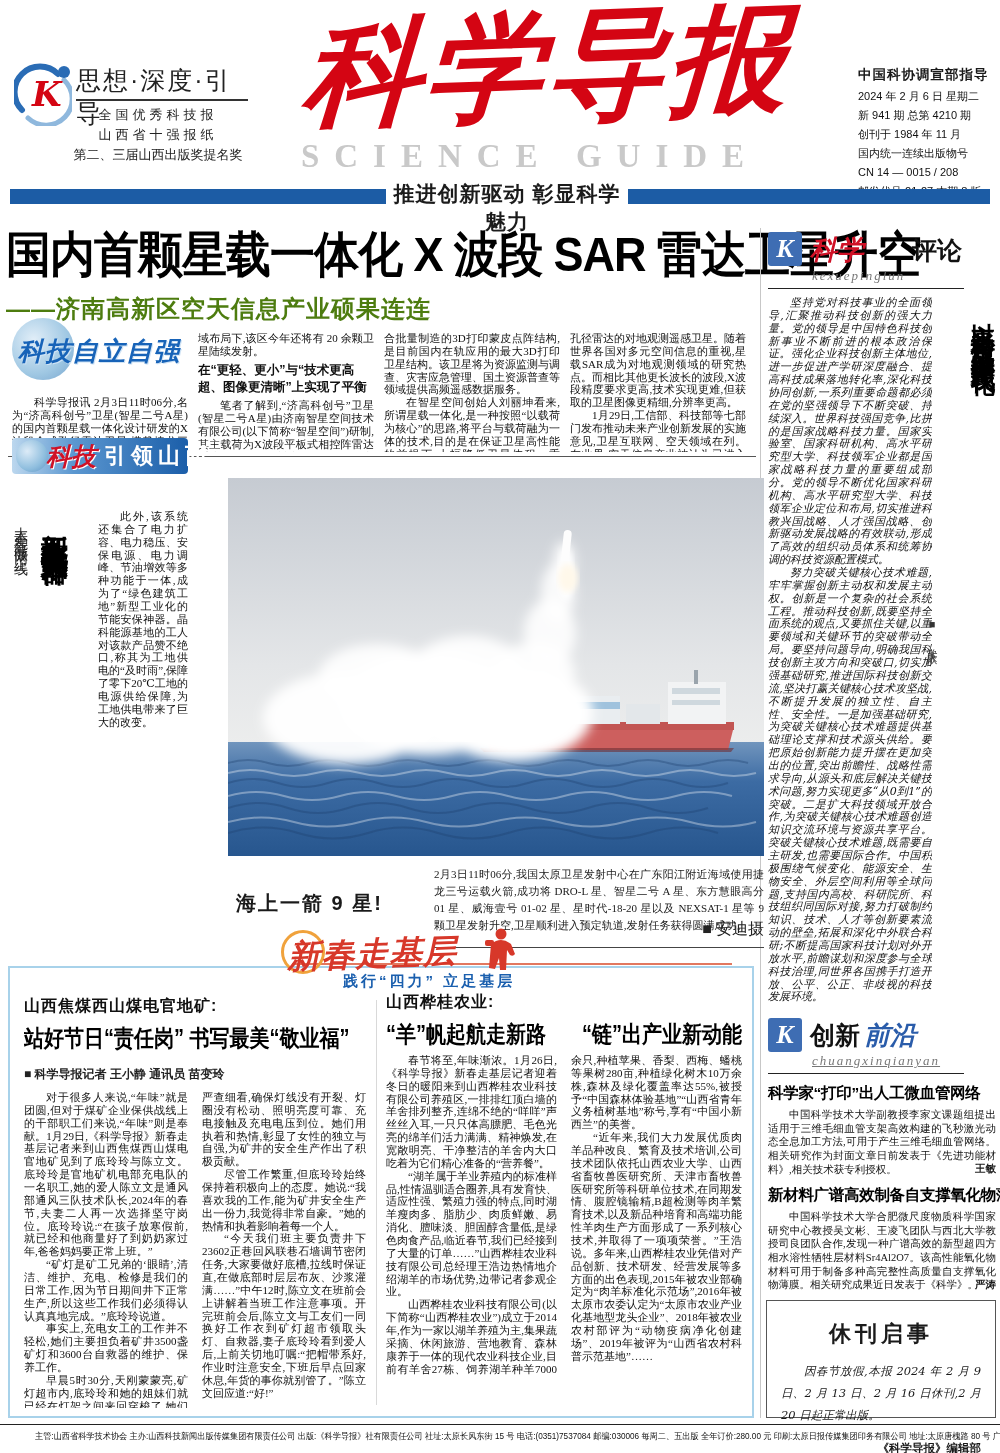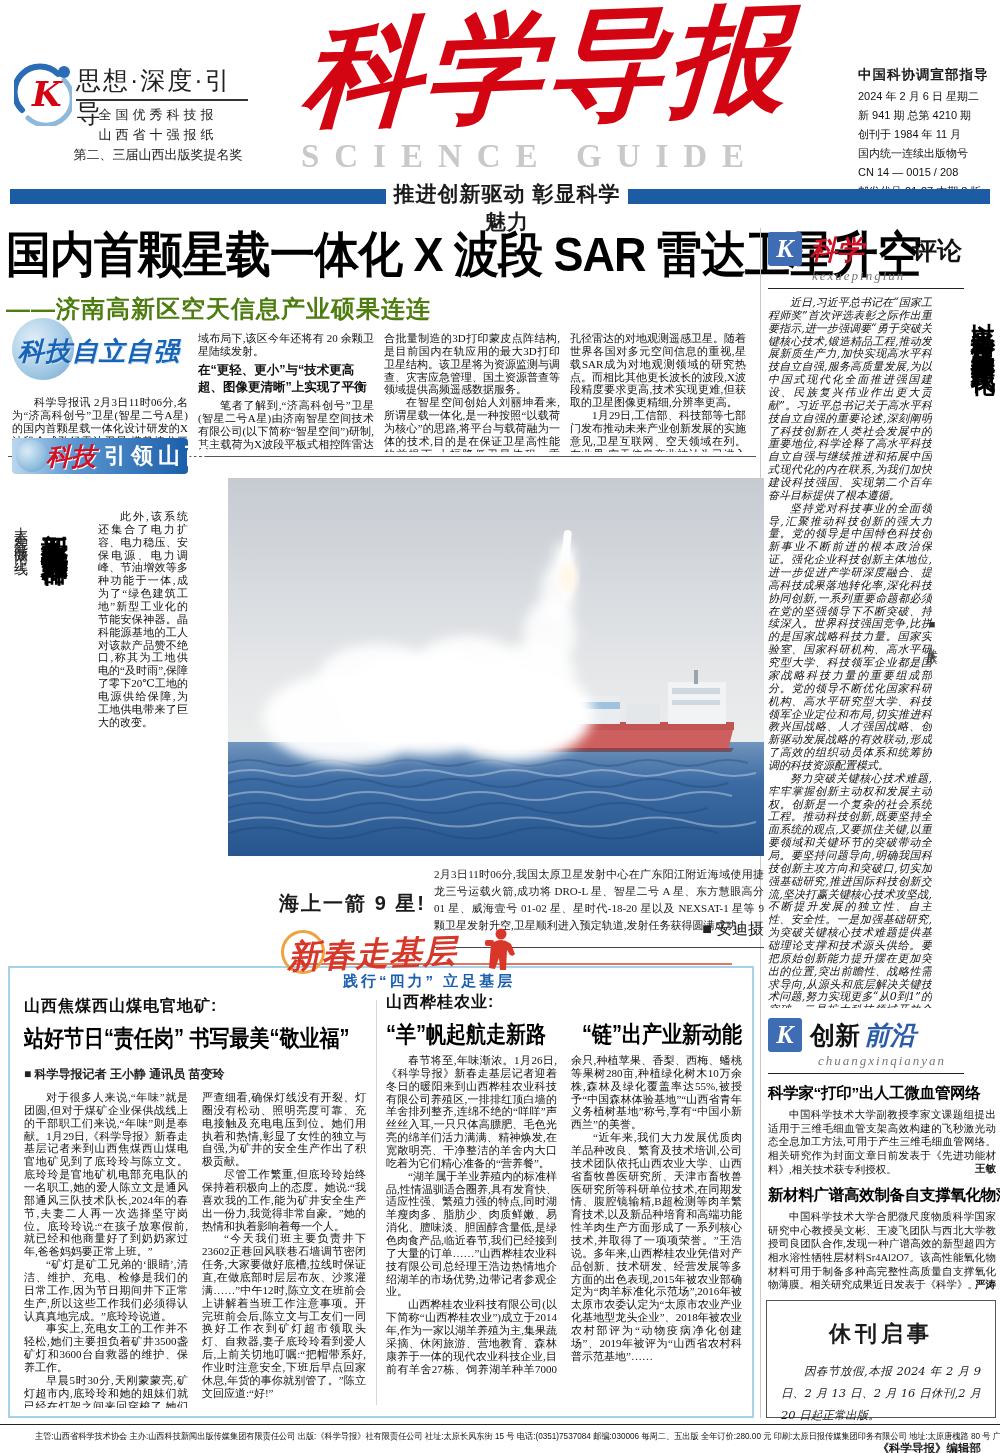--- a/index.html
+++ b/index.html
@@ -44,21 +44,21 @@
   .banner-lead { background:linear-gradient(90deg,#bcd7ee,#5b97d0 35%,#1b5ea9);
       border-radius:4px; display:flex; align-items:center; }
   .banner-kj { font-size:25px; font-weight:900; font-style:italic; color:#cf1126;
       text-shadow:1px 1px 0 #fff; margin-left:34px; white-space:nowrap; }
   .banner-yl { font-size:22px; font-weight:900; color:#fff; letter-spacing:5px; margin-left:8px; white-space:nowrap; }
 
   .vtext { writing-mode:vertical-rl; }
   .side-label { font-size:14px; letter-spacing:5px; color:#222; font-weight:500; }
   .vert-headline { font-size:27px; font-weight:900; color:#000; line-height:1.6; letter-spacing:2px; }
 
-  .photo-caption-title { font-size:20px; font-weight:900; text-align:right; letter-spacing:2px; }
+  .photo-caption-title { font-size:20px; font-weight:900; text-align:left; letter-spacing:2px; }
   .caption { font-family:"Liberation Serif",serif; font-size:11px; line-height:1.55; text-align:justify; }
   .caption-credit { text-align:right; font-size:16px; margin-top:-17px; color:#222; }
 
   .ncz-main { font-size:33px; font-weight:900; font-style:italic; color:#d7382a;
       letter-spacing:1px; white-space:nowrap; transform:rotate(-2deg); }
   .ncz-sub { font-size:15px; font-weight:bold; color:#1a5fae; letter-spacing:3px; }
   .ncz-ring { width:44px; height:44px; border:3px solid #f0a23c; border-radius:50%; }
   .ncz-line { height:2px; background:#e2785f; }
 
   .bigbox { border:2px solid #a8d2ea; background:#fff; }
@@ -298,36 +298,35 @@
         <span class="kb-red">科学</span>
         <span class="kb-black">评论</span>
       </div>
       <div class="pinyin" style="margin-left:10px;">kexuepinglun</div>
     </div>
   </div>
   <div style="float:right;width:56px;height:480px;margin:14px 0 6px 8px;display:flex;justify-content:flex-end;">
     <div class="vtext" style="font-size:24px;font-weight:900;letter-spacing:3px;line-height:1.1;color:#000;">以高水平科技自立自强助推中国式现代化</div>
   </div>
   <div class="bt kt" style="margin-top:8px;">
-      <p>近日,习近平总书记在“国家工程师奖”首次评选表彰之际作出重要指示,进一步强调要“勇于突破关键核心技术,锻造精品工程,推动发展新质生产力,加快实现高水平科技自立自强,服务高质量发展,为以中国式现代化全面推进强国建设、民族复兴伟业作出更大贡献”。习近平总书记关于高水平科技自立自强的重要论述,深刻阐明了科技创新在人类社会发展中的重要地位,科学诠释了高水平科技自立自强与继续推进和拓展中国式现代化的内在联系,为我们加快建设科技强国、实现第二个百年奋斗目标提供了根本遵循。</p>
       <p>坚持党对科技事业的全面领导,汇聚推动科技创新的强大力量。党的领导是中国特色科技创新事业不断前进的根本政治保证。强化企业科技创新主体地位,进一步促进产学研深度融合、提高科技成果落地转化率,深化科技协同创新,一系列重要命题都必须在党的坚强领导下不断突破、持续深入。世界科技强国竞争,比拼的是国家战略科技力量。国家实验室、国家科研机构、高水平研究型大学、科技领军企业都是国家战略科技力量的重要组成部分。党的领导不断优化国家科研机构、高水平研究型大学、科技领军企业定位和布局,切实推进科教兴国战略、人才强国战略、创新驱动发展战略的有效联动,形成了高效的组织动员体系和统筹协调的科技资源配置模式。</p>
       <p>努力突破关键核心技术难题,牢牢掌握创新主动权和发展主动权。创新是一个复杂的社会系统工程。推动科技创新,既要坚持全面系统的观点,又要抓住关键,以重要领域和关键环节的突破带动全局。要坚持问题导向,明确我国科技创新主攻方向和突破口,切实加强基础研究,推进国际科技创新交流,坚决打赢关键核心技术攻坚战,不断提升发展的独立性、自主性、安全性。一是加强基础研究,为突破关键核心技术难题提供基础理论支撑和技术源头供给。要把原始创新能力提升摆在更加突出的位置,突出前瞻性、战略性需求导向,从源头和底层解决关键技术问题,努力实现更多“从0到1”的突破。二是扩大科技领域开放合作,为突破关键核心技术难题创造知识交流环境与资源共享平台。突破关键核心技术难题,既需要自主研发,也需要国际合作。中国积极围绕气候变化、能源安全、生物安全、外层空间利用等全球问题,支持国内高校、科研院所、科技组织同国际对接,努力打破制约知识、技术、人才等创新要素流动的壁垒,拓展和深化中外联合科研;不断提高国家科技计划对外开放水平,前瞻谋划和深度参与全球科技治理,同世界各国携手打造开放、公平、公正、非歧视的科技发展环境。</p>
     </div>
 </div>
 <div class="abs vtext" style="left:924px;top:618px;font-size:11px;letter-spacing:3px;color:#333;">■ 常庆欣</div>
 
 <div class="abs" style="left:768px;top:1018px;width:228px;">
   <div class="kblock sec-rule" style="padding-bottom:4px;width:196px;">
     <div class="ksq">K</div>
     <div>
       <div style="display:flex;align-items:baseline;">
         <span class="kb-black" style="margin-left:8px;">创新</span>
         <span class="kb-blue">前沿</span>
       </div>
-      <div class="pinyin" style="margin-left:16px;">chuangxinqianyan</div>
+      <div class="pinyin" style="margin-left:10px;text-decoration:underline;">chuangxinqianyan</div>
     </div>
   </div>
 
   <div>
     <div class="innov-title">科学家“打印”出人工微血管网络</div>
     <div class="innov-text" style="text-indent:2em;">中国科学技术大学副教授李家文课题组提出适用于三维毛细血管支架高效构建的飞秒激光动态全息加工方法,可用于产生三维毛细血管网络。相关研究作为封面文章日前发表于《先进功能材料》,相关技术获专利授权。</div>
     <div class="innov-author">王敏</div>
   </div>
   <div>
     <div class="innov-title">新材料广谱高效制备自支撑氧化物薄膜</div>

